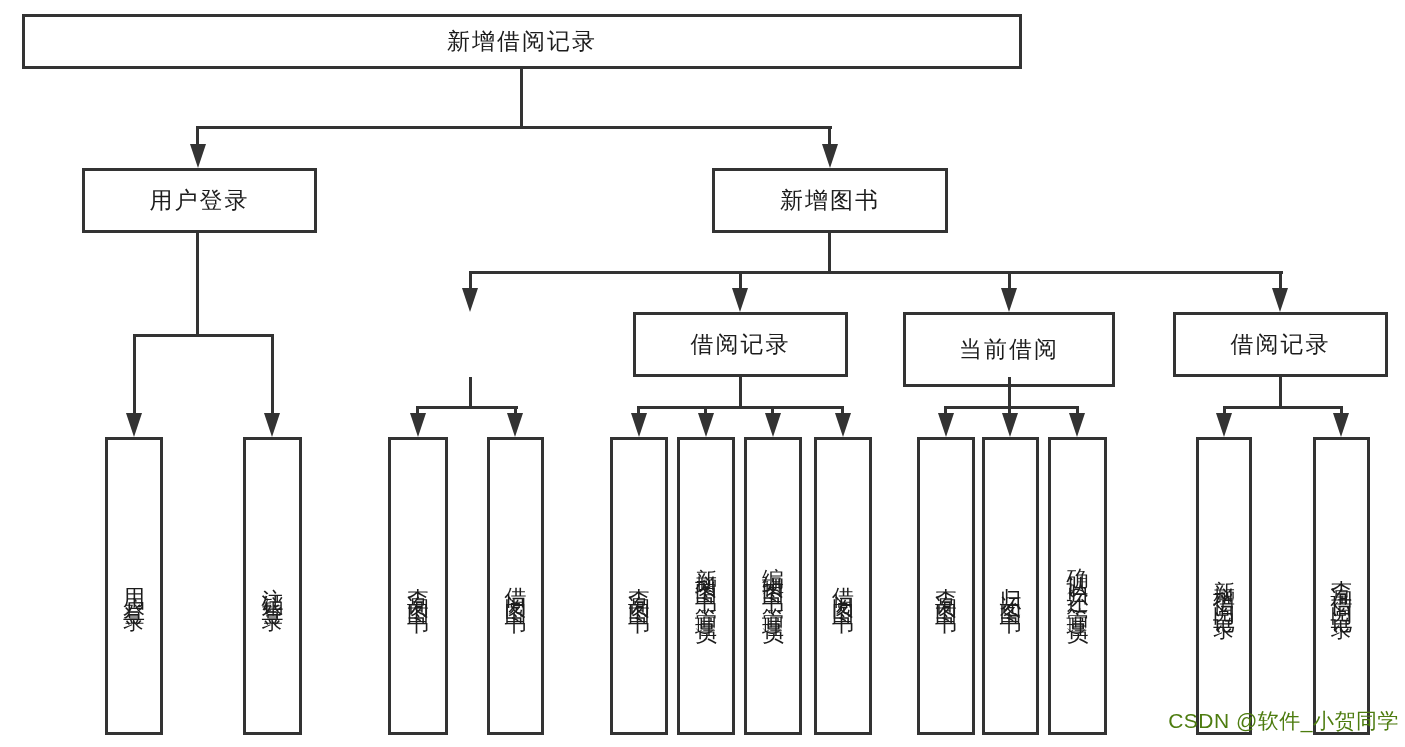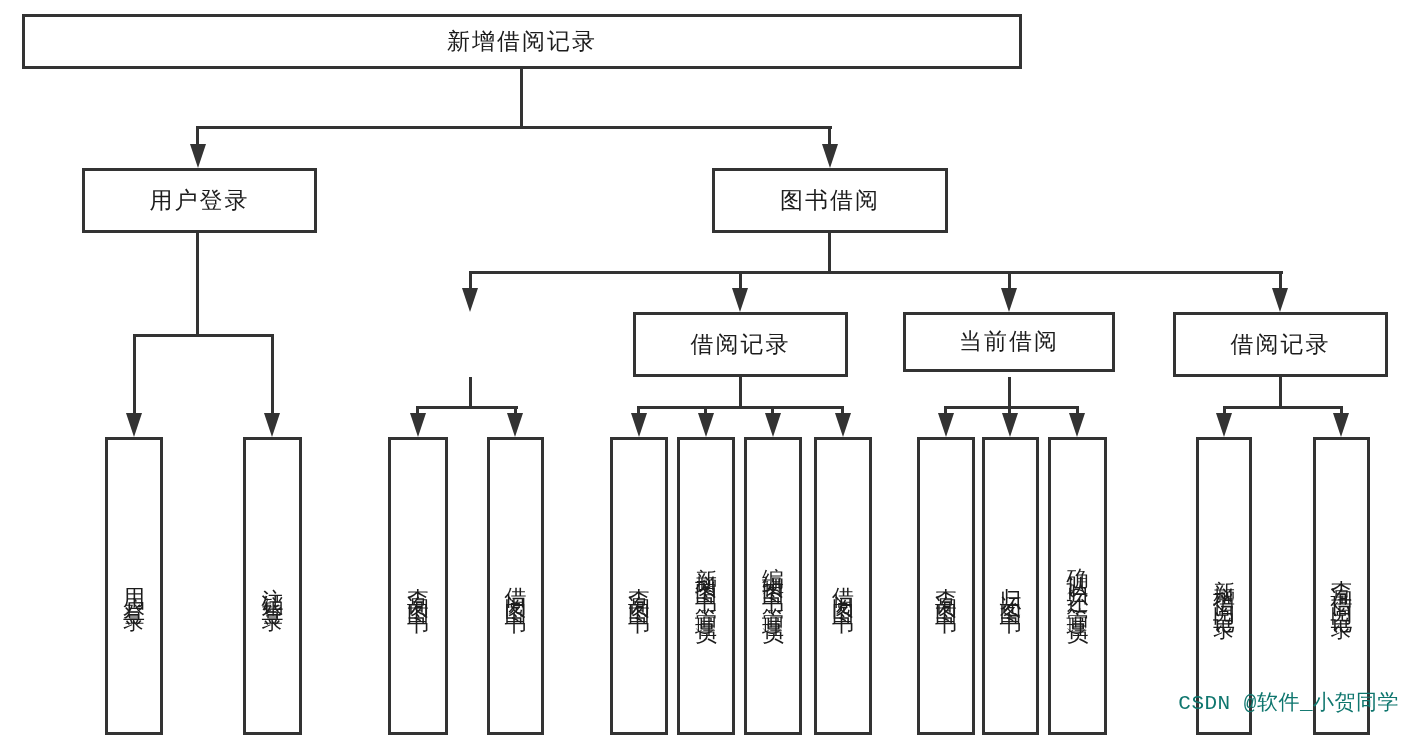--- a/index.html
+++ b/index.html
@@ -17,36 +17,36 @@
     letter-spacing:8px;font-size:22px;line-height:1;
   }
   .hl{position:absolute;height:3px;background:#333333;}
   .vl{position:absolute;width:3px;background:#333333;}
   .arrow{
     position:absolute;width:0;height:0;
     border-left:8px solid transparent;border-right:8px solid transparent;
     border-top:24px solid #333333;
   }
   .watermark{
-    position:absolute;right:6px;top:688px;z-index:10;
-    font-size:21px;color:#0f766e;letter-spacing:0.5px;white-space:nowrap;font-family:Liberation Mono, monospace;
+    position:absolute;right:6px;top:707px;z-index:10;
+    font-size:21px;color:#4d7c0f;letter-spacing:0.5px;white-space:nowrap;
   }
 </style>
 </head>
 <body>
 
 <div class="canvas">
 
   <div class="node" style="left:22px;top:14px;width:1000px;height:55px;">新增借阅记录</div>
 
   <div class="node" style="left:82px;top:168px;width:235px;height:65px;">用户登录</div>
-  <div class="node" style="left:712px;top:168px;width:236px;height:65px;">图书借阅</div>
+  <div class="node" style="left:712px;top:168px;width:236px;height:65px;">新增图书</div>
 
   <div class="node" style="left:633px;top:312px;width:215px;height:65px;">借阅记录</div>
-  <div class="node" style="left:903px;top:312px;width:212px;height:60px;">当前借阅</div>
+  <div class="node" style="left:903px;top:312px;width:212px;height:75px;">当前借阅</div>
   <div class="node" style="left:1173px;top:312px;width:215px;height:65px;">借阅记录</div>
 
   <div class="node vnode" style="left:105px;top:437px;width:58px;height:298px;">用户登录</div>
   <div class="node vnode" style="left:243px;top:437px;width:59px;height:298px;">注销登录</div>
 
   <div class="node vnode" style="left:388px;top:437px;width:60px;height:298px;">查询图书</div>
   <div class="node vnode" style="left:487px;top:437px;width:57px;height:298px;">借阅图书</div>
 
   <div class="node vnode" style="left:610px;top:437px;width:58px;height:298px;">查询图书</div>
   <div class="node vnode" style="left:677px;top:437px;width:58px;height:298px;">新增图书（管理员）</div>

